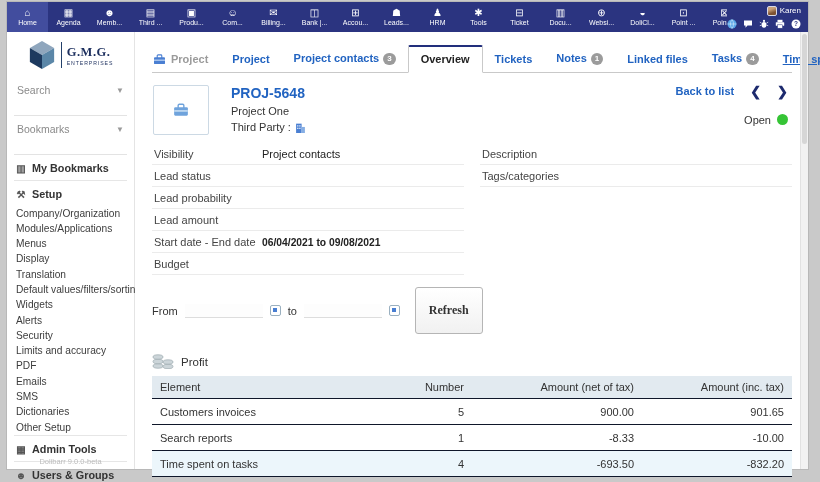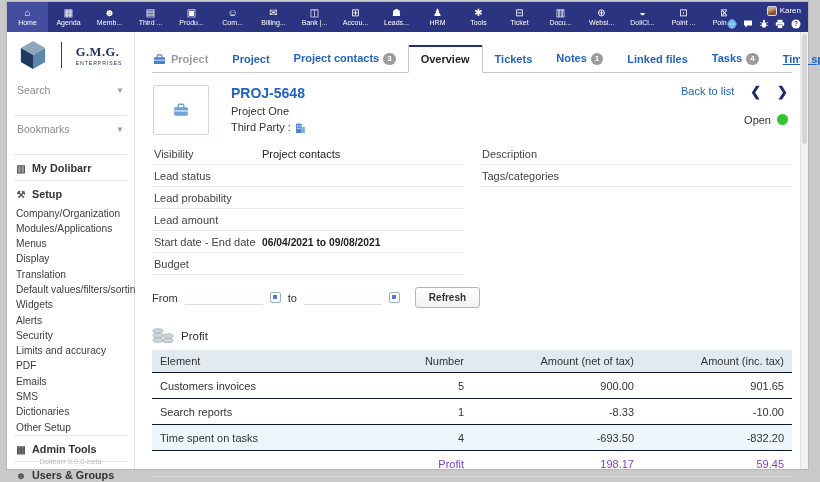--- a/index.html
+++ b/index.html
@@ -21,21 +21,21 @@
   .nav-item .l { font-size:7px; line-height:8px; white-space:nowrap; overflow:hidden; max-width:39px; }
   .nav-right { display:flex; flex-direction:column; align-items:flex-end; justify-content:center; gap:3px; padding-right:7px; }
   .user-row { display:flex; align-items:center; gap:3px; font-size:8px; cursor:pointer; }
   .avatar { width:10px; height:10px; border-radius:2px; background:linear-gradient(160deg,#caa27a 30%,#7e5232 70%); border:1px solid #d8d8e8; }
   .quick-row { display:flex; gap:6px; align-items:center; }
   .qicon { width:10px; height:10px; display:block; cursor:pointer; }
   
   .appbody { flex:1; display:flex; min-height:0; }
   
   .sidebar { flex:0 0 128px; width:128px; border-right:1px solid #e4e4e4; position:relative; background:#fff; }
-  .logo { padding:8px 4px 7px; display:flex; align-items:center; justify-content:center; gap:14px; cursor:pointer; }
+  .logo { padding:8px 4px 7px; display:flex; align-items:center; justify-content:center; gap:5px; cursor:pointer; }
   .logo-divider { width:1px; height:26px; background:#23406a; }
   .logo-text .n { font-family:"Liberation Serif", serif; font-weight:bold; font-size:12.5px; color:#1c2f5e; letter-spacing:.5px; }
   .logo-text .s { font-size:5.2px; color:#1c2f5e; letter-spacing:.9px; }
   .sdrop { margin:0 7px; padding:7px 3px 19px; border-bottom:1px solid #e3e3e3; color:#8a8a8a; font-size:10.5px; display:flex; justify-content:space-between; align-items:center; cursor:pointer; }
   .sdrop:first-of-type { border-top:1px solid #e3e3e3; }
   .caret { color:#9a9a9a; font-size:8px; }
   .ssection { display:flex; align-items:center; gap:5px; font-weight:bold; font-size:10.8px; color:#333; padding:7px 8px 6px; cursor:pointer; }
   .ssection .sicon { color:#555; font-size:10px; width:12px; text-align:center; }
   .ssep { border-top:1px solid #e6e6e6; margin:0 7px; }
   .sitem { padding:1.6px 8px 1.6px 9px; font-size:10.2px; line-height:12.1px; color:#3c3c3c; white-space:nowrap; cursor:pointer; }
@@ -53,37 +53,37 @@
   .badge { display:inline-block; min-width:7px; background:#9b9b9b; color:#fff; border-radius:8px; font-size:8px; line-height:10px; padding:1px 4px; text-align:center; vertical-align:1px; margin-left:4px; font-weight:bold; }
   
   .banner { display:flex; align-items:flex-start; padding:12px 2px 4px 1px; }
   .photo { width:56px; height:50px; border:1px solid #ccd9e4; border-radius:2px; display:flex; align-items:center; justify-content:center; background:#fff; }
   .binfo { margin-left:22px; }
   .ref { color:#2163c1; font-weight:bold; font-size:14px; }
   .bname { font-size:11px; color:#333; margin-top:4px; }
   .bthird { font-size:11px; color:#333; margin-top:4px; display:flex; align-items:flex-end; gap:4px; }
   .bright { margin-left:auto; text-align:right; padding-right:2px; }
   .backrow { display:flex; align-items:center; justify-content:flex-end; gap:16px; }
-  .backlink { font-size:11px; font-weight:normal; color:#2163c1; cursor:pointer; }
+  .backlink { font-size:11px; font-weight:bold; color:#2163c1; cursor:pointer; }
   .arrow { font-size:13px; font-weight:bold; color:#1d2a6e; cursor:pointer; line-height:11px; }
   .statusrow { margin-top:17px; display:flex; justify-content:flex-end; gap:6px; font-size:11px; color:#333; }
   .dot { width:11px; height:11px; border-radius:50%; background:#35c435; }
   
   .fields { display:flex; gap:16px; font-size:11px; margin-top:4px; }
   .fcol { flex:1; min-width:0; }
   .frow { display:flex; align-items:baseline; border-bottom:1px solid #ebebeb; padding:4.5px 0 4.5px 2px; min-height:20px; }
   .flabel { flex:0 0 108px; color:#444; }
   .fvalue { color:#222; }
   .fvalue.bold { font-weight:bold; font-size:10.3px; }
   
   .filter { display:flex; align-items:center; justify-content:flex-start; gap:7px; margin:12px 0 20px; font-size:11px; color:#333; }
   .datein { width:78px; border:none; border-bottom:1px solid #ddd; background:#fdfdfd; height:14px; font:inherit; outline:none; }
   .cal { width:11px; height:11px; border:1px solid #9ab0c0; border-radius:2px; background:#fff; position:relative; cursor:pointer; display:inline-block; }
   .cal::after { content:""; position:absolute; left:2px; top:2px; width:4px; height:4px; background:#4a7fd2; }
-  .refresh { border:1px solid #b5b5b5; background:linear-gradient(#ffffff,#f1f1f1); border-radius:3px; font-size:10px; font-weight:bold; color:#333; padding:4px 13px; cursor:pointer; margin-left:8px; font-family:Liberation Sans, sans-serif; }
+  .refresh { border:1px solid #b5b5b5; background:linear-gradient(#ffffff,#f1f1f1); border-radius:3px; font-size:12px; font-weight:bold; color:#333; padding:15px 13px; cursor:pointer; margin-left:8px; font-family:Liberation Serif, serif; }
   
   .ptitle { display:flex; align-items:center; gap:7px; margin:6px 0 7px; font-size:11.5px; color:#333; }
   table.profit { width:100%; border-collapse:collapse; font-size:11px; }
   table.profit th { background:#e2eaf0; color:#333; font-weight:normal; padding:5px 8px; text-align:right; white-space:nowrap; }
   table.profit th.first { text-align:left; }
   table.profit td { padding:6.5px 8px; border-top:1px solid #0f172a; color:#333;margin-left:48px; }
   table.profit td.num { text-align:right; }
   table.profit tr.alt td { background:#ecf6fb; }
   table.profit tr.total td { color:#7b42d6; border-bottom:1px solid #d8d8d8; }
   .w-number { width:92px; } .w-net { width:170px; } .w-inc { width:150px; }
@@ -217,21 +217,21 @@
       <div class="sdrop">
         <span>Search</span>
         <span class="caret">▼</span>
       </div>
       <div class="sdrop">
         <span>Bookmarks</span>
         <span class="caret">▼</span>
       </div>
       <div class="ssection">
         <span class="sicon">▥</span>
-        <span>My Dolibarr</span>
+        <span>My Bookmarks</span>
       </div>
       <div class="ssep"></div>
       <div class="ssection">
         <span class="sicon">⚒</span>
         <span>Setup</span>
       </div>
       <div class="sitem">Company/Organization</div>
       <div class="sitem">Modules/Applications</div>
       <div class="sitem">Menus</div>
       <div class="sitem">Display</div>

